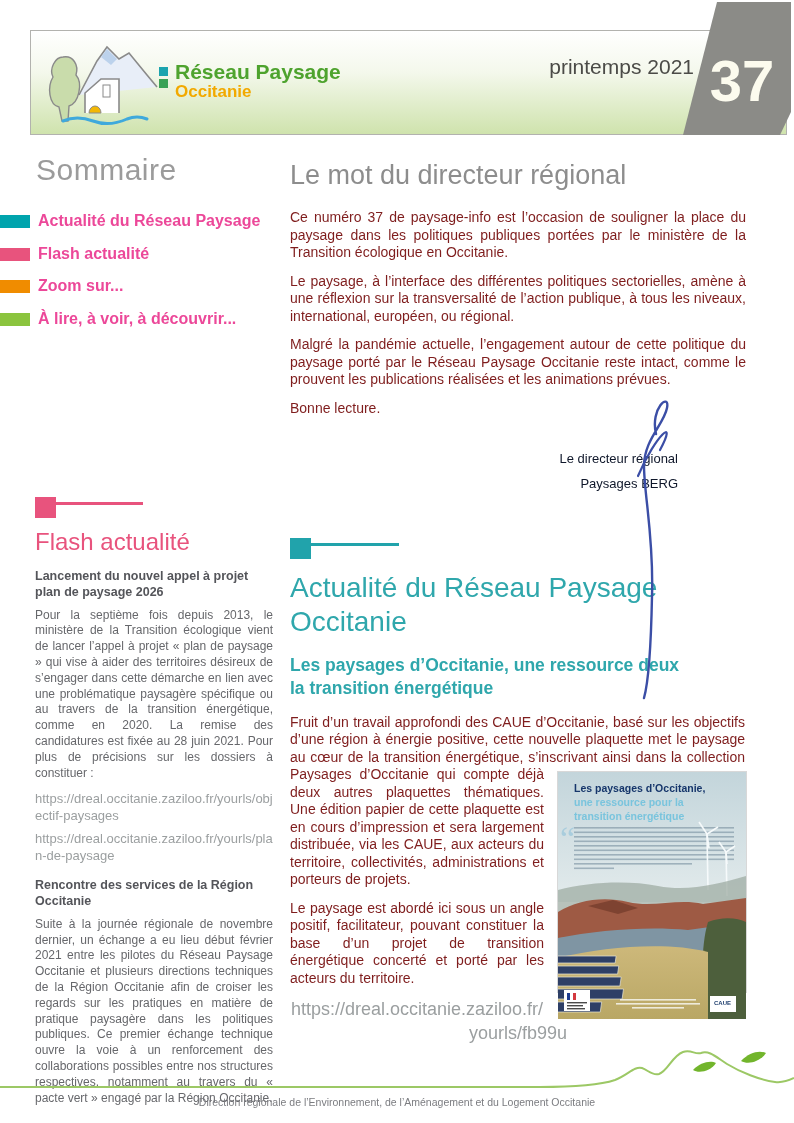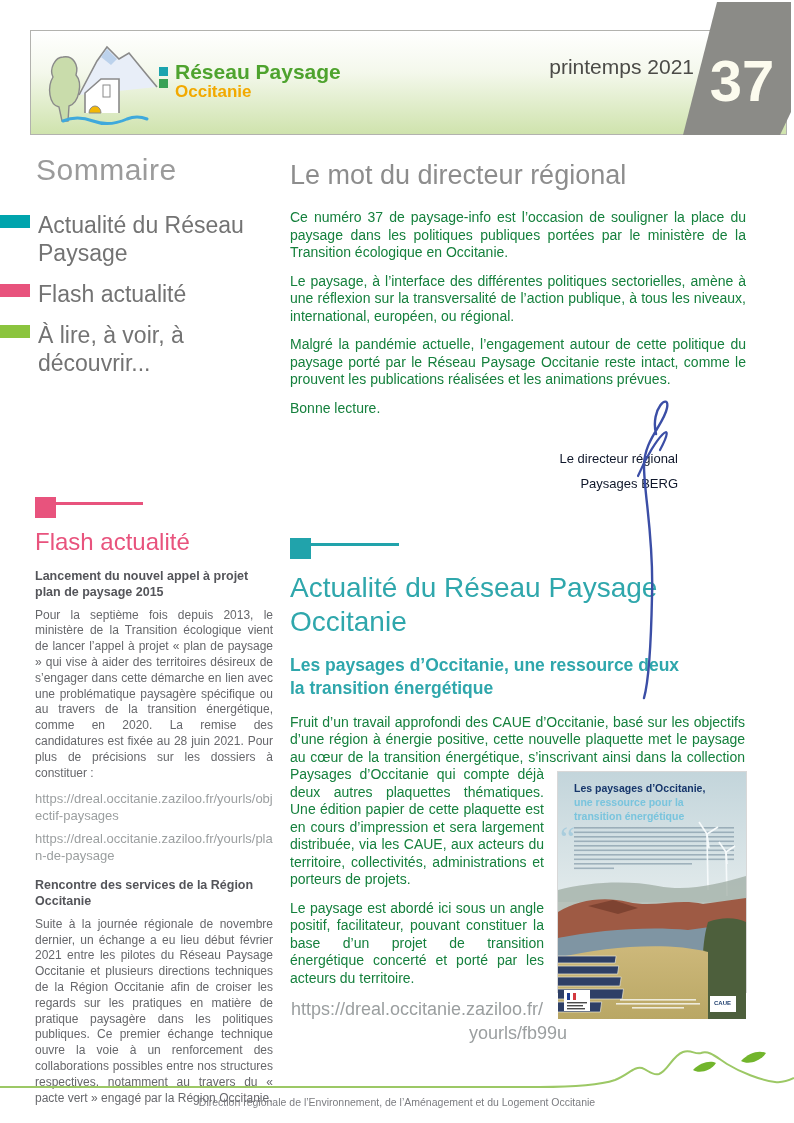--- a/index.html
+++ b/index.html
@@ -22,29 +22,29 @@
   .masthead-sub{font-size:21px;color:#4b4b47;margin-top:6px;}
   .issue-plate-svg{position:absolute;left:660px;top:0;}
   .issue-number{position:absolute;left:697px;top:52px;width:90px;text-align:center;
       font-size:58px;font-weight:bold;color:#fcfbee;line-height:1;}
 
   
   .sommaire{position:absolute;left:0;top:153px;width:276px;}
   .sommaire-title{margin-left:36px;font-size:30px;color:#9b9b9b;letter-spacing:.5px;}
   .sommaire-list{margin-top:24px;}
   .sommaire-item{position:relative;padding-left:38px;margin-bottom:13px;
-      font-size:23px;color:#737373;line-height:1.22;}
+      font-size:16px;color:#ec4899;line-height:1.22;font-weight:bold;}
   .sommaire-bullet{position:absolute;left:0;top:4px;width:30px;height:13px;}
   .b-teal{background:#00a4ad;} .b-pink{background:#e8537d;} .b-orange{background:#f08c00;}
   .b-purple{background:#5f57a0;} .b-green{background:#8bc43e;}
 
   
   .directeur{position:absolute;left:290px;top:160px;width:456px;}
   .directeur h1{margin:0 0 18px 0;font-size:27px;font-weight:normal;color:#8d8d8d;}
-  .body-p{margin:0 0 11px 0;font-size:14px;color:#15803d;line-height:1.25;
+  .body-p{margin:0 0 11px 0;font-size:14px;color:#7f1d1d;line-height:1.25;
       text-align:justify;hyphens:auto;}
   .signoff{margin-top:30px;text-align:right;padding-right:68px;
       font-size:13px;color:#0f172a;line-height:1.9;}
   .signature-svg{position:absolute;left:598px;top:388px;pointer-events:none;z-index:5;}
 
   
   .deco{position:relative;height:21px;}
   .deco-sq{position:absolute;left:0;top:0;width:21px;height:21px;}
   .deco-line{position:absolute;left:21px;top:5px;height:3px;}
   .deco.pink .deco-sq,.deco.pink .deco-line{background:#e8537d;}
@@ -120,20 +120,24 @@
     <div class="sommaire-list">
       <div class="sommaire-item">
         <span class="sommaire-bullet b-teal"></span>
         <span>Actualité du Réseau Paysage</span>
       </div>
       <div class="sommaire-item">
         <span class="sommaire-bullet b-pink"></span>
         <span>Flash actualité</span>
       </div>
       <div class="sommaire-item">
+        <span class="sommaire-bullet b-orange"></span>
+        <span>Zoom sur...</span>
+      </div>
+      <div class="sommaire-item">
         <span class="sommaire-bullet b-purple"></span>
       </div>
       <div class="sommaire-item">
         <span class="sommaire-bullet b-green"></span>
         <span>À lire, à voir, à découvrir...</span>
       </div>
     </div>
   </div>
 
   <div class="directeur">
@@ -151,21 +155,21 @@
     <path d="M58,46 C52,20 72,4 69,20 C66,36 46,52 46,78 C46,106 56,150 54,208 C53,260 51,292 46,310" fill="none" stroke="#3b4ea6" stroke-width="2.4" stroke-linecap="round"></path>
     <path d="M40,88 C58,46 80,28 62,62" fill="none" stroke="#3b4ea6" stroke-width="2.2" stroke-linecap="round"></path>
   </svg>
 
   <div class="flash">
     <div class="deco pink">
       <span class="deco-sq"></span>
       <span class="deco-line"></span>
     </div>
     <h2>Flash actualité</h2>
-    <h3>Lancement du nouvel appel à projet plan de paysage 2015</h3>
+    <h3>Lancement du nouvel appel à projet plan de paysage 2026</h3>
     <p>Pour la septième fois depuis 2013, le ministère de la Transition écologique vient de lancer l’appel à projet « plan de paysage » qui vise à aider des territoires désireux de s’engager dans cette démarche en lien avec une problématique paysagère spécifique ou au travers de la transition énergétique, comme en 2020. La remise des candidatures est fixée au 28 juin 2021. Pour plus de précisions sur les dossiers à constituer :</p>
     <a class="link" href="#">https://dreal.occitanie.zaziloo.fr/yourls/objectif-paysages</a>
     <a class="link" href="#">https://dreal.occitanie.zaziloo.fr/yourls/plan-de-paysage</a>
     <h3>Rencontre des services de la Région Occitanie</h3>
     <p>Suite à la journée régionale de novembre dernier, un échange a eu lieu début février 2021 entre les pilotes du Réseau Paysage Occitanie et plusieurs directions techniques de la Région Occitanie afin de croiser les regards sur les pratiques en matière de pratique paysagère dans les politiques publiques. Ce premier échange technique ouvre la voie à un renforcement des collaborations possibles entre nos structures respectives, notamment au travers du « pacte vert » engagé par la Région Occitanie.</p>
   </div>
 
   <div class="actualite">
     <div class="deco teal">
       <span class="deco-sq"></span>

